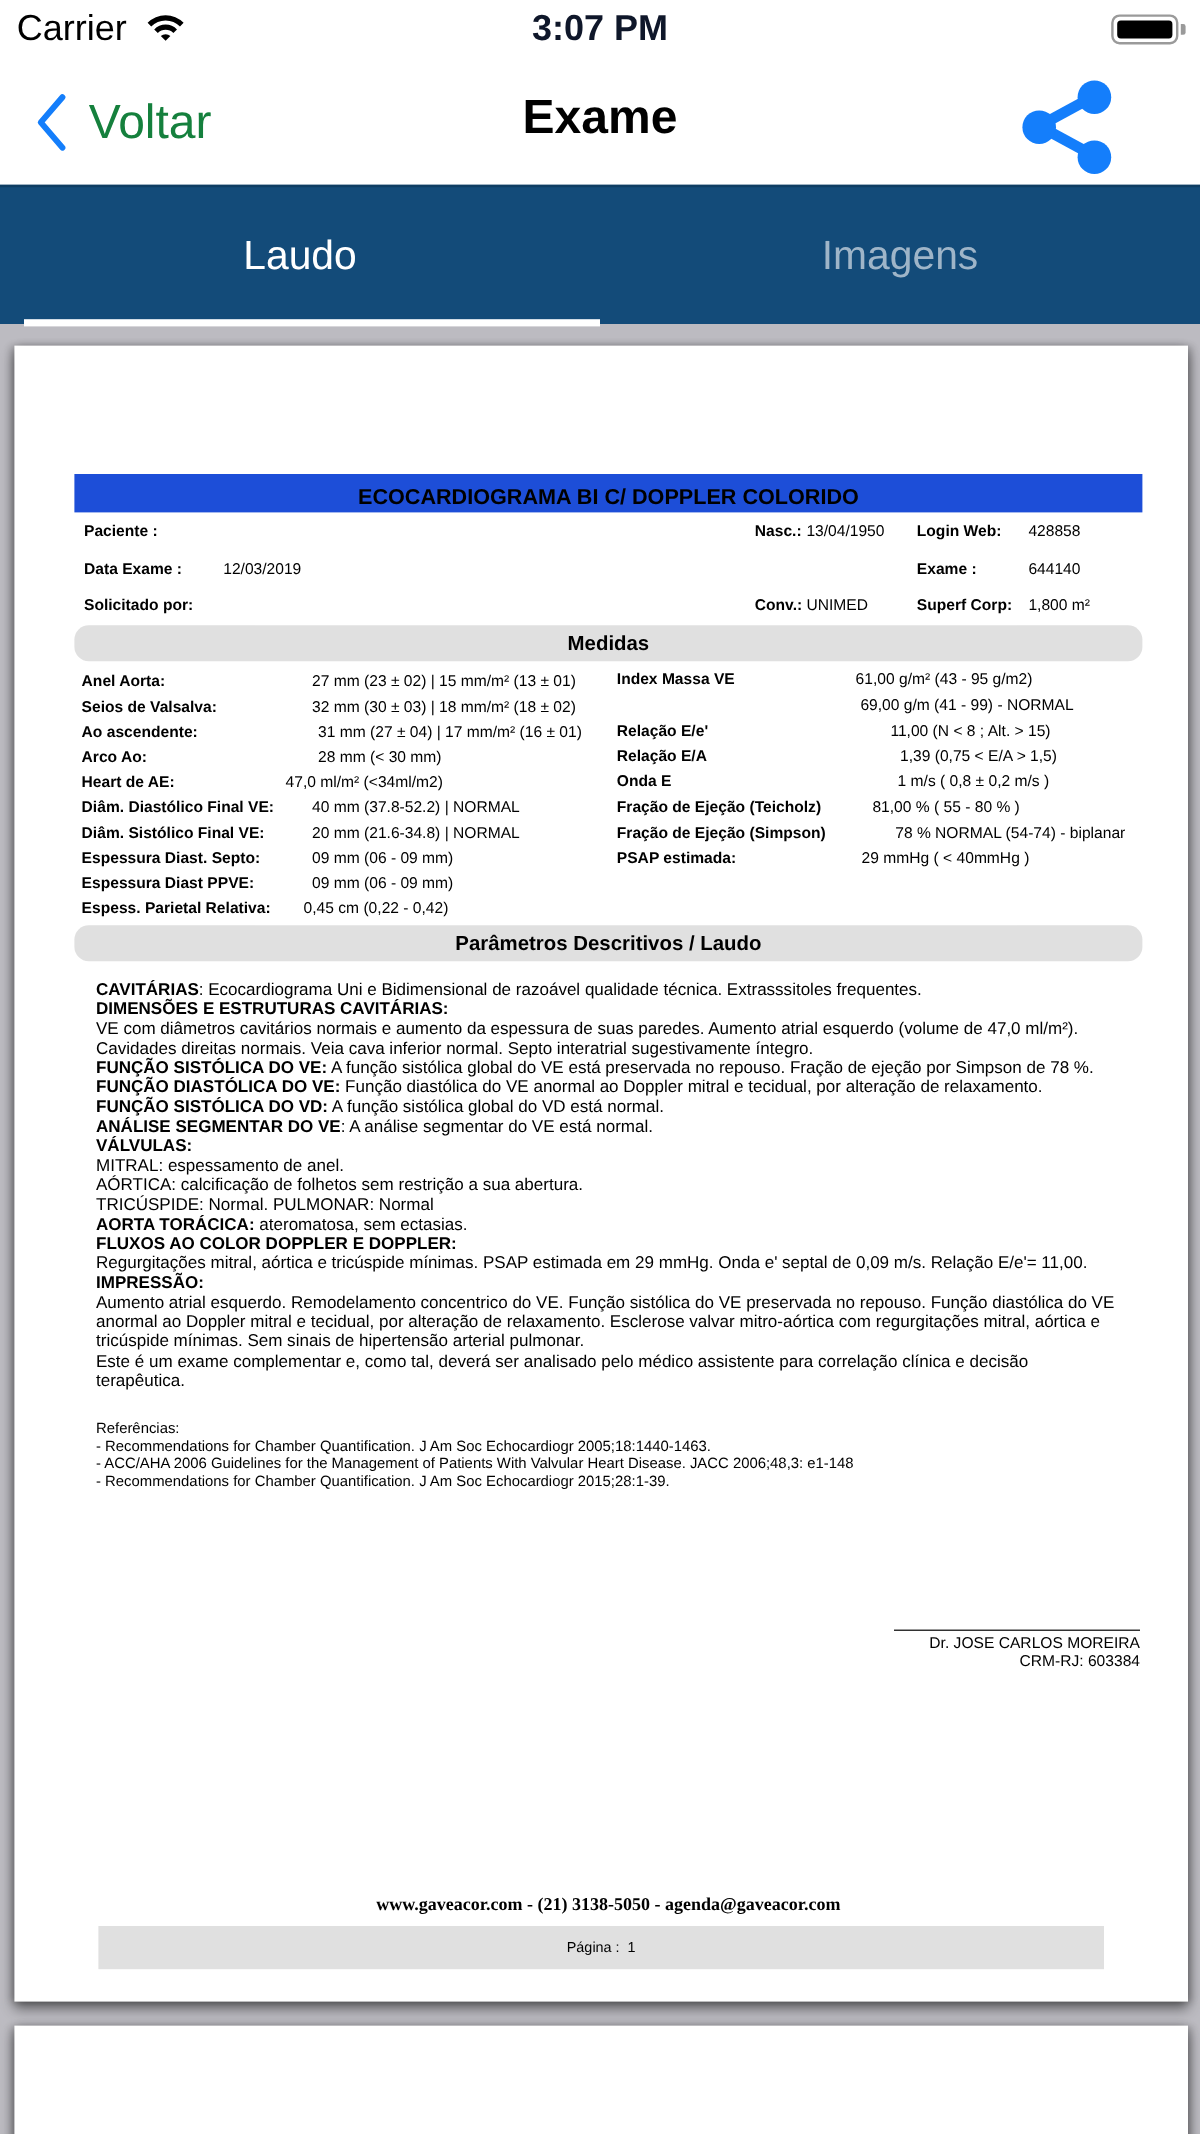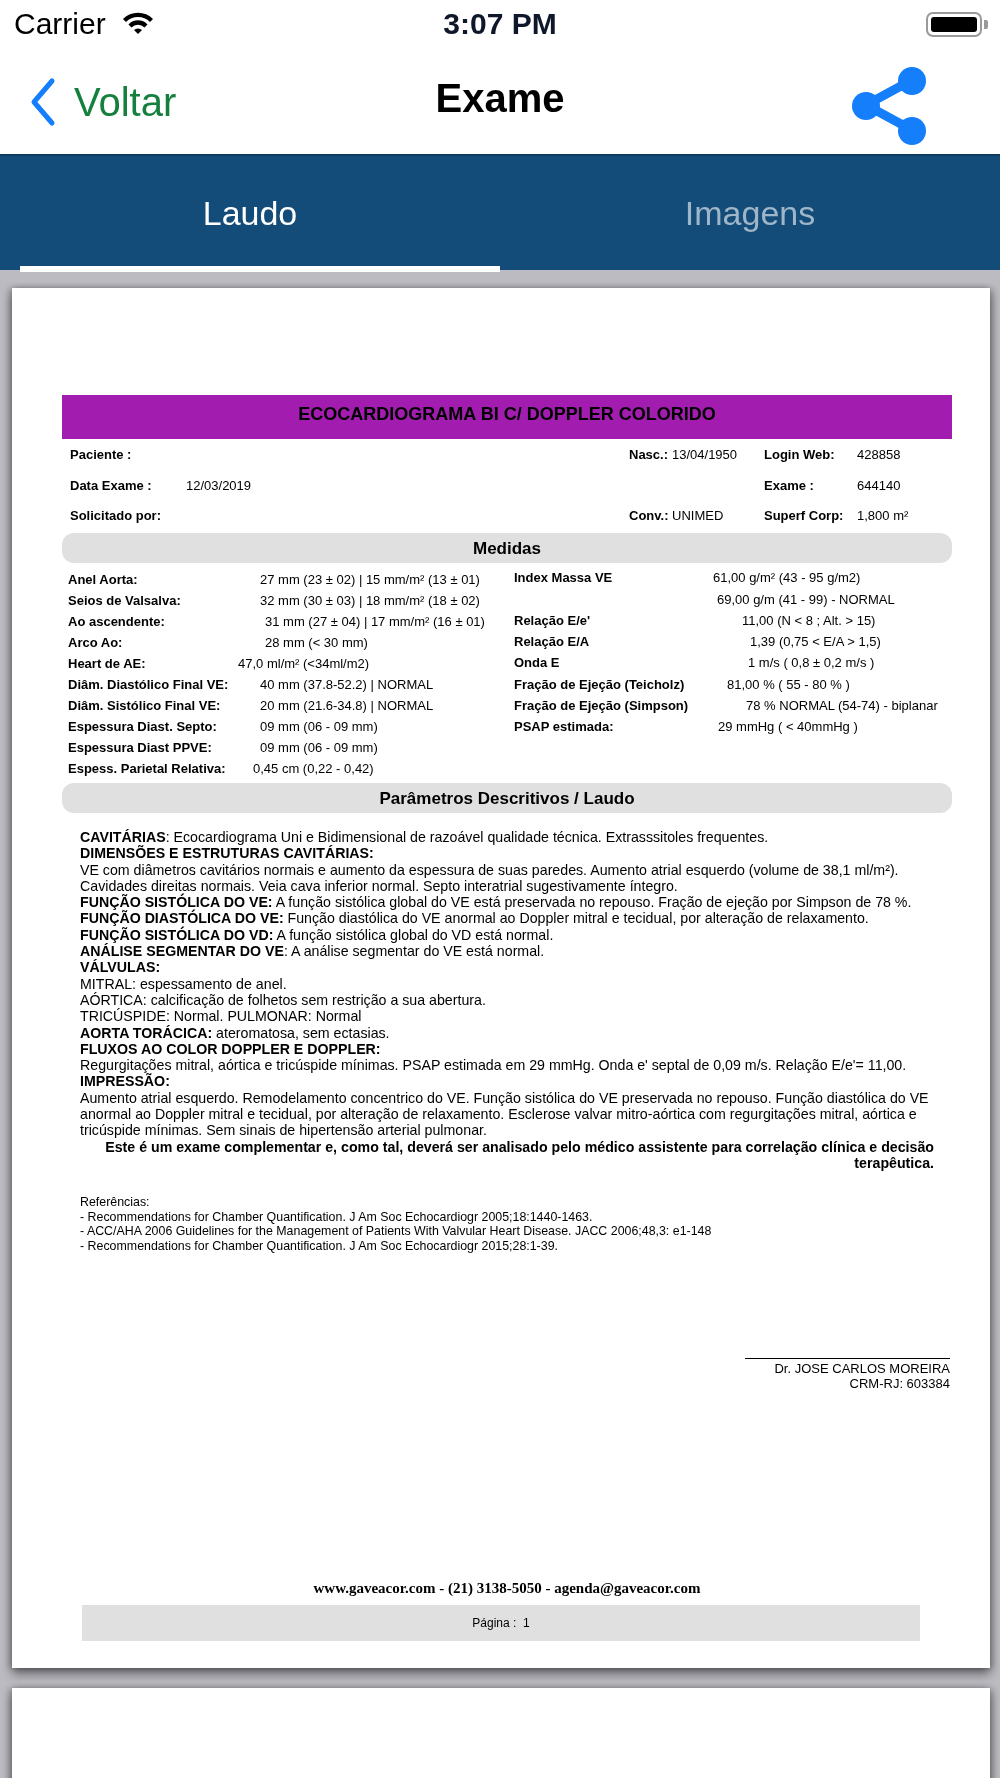--- a/index.html
+++ b/index.html
@@ -24,36 +24,36 @@
   .tab { position: absolute; top: 0; height: 114px; width: 500px; display: flex; align-items: center; justify-content: center; font-size: 34px; cursor: pointer; }
   .tab-laudo { left: 0; color: #ffffff; }
   .tab-imagens { left: 500px; color: #9fb5c8; }
   .tab-indicator { position: absolute; left: 20px; top: 110px; width: 480px; height: 6px; background: #ffffff; }
 
   .page { position: absolute; left: 12px; width: 978px; background: #fff; box-shadow: 0 6px 10px rgba(0,0,0,0.45), -3px 0 6px rgba(0,0,0,0.2), 3px 0 6px rgba(0,0,0,0.2); }
   .page-1 { top: 288px; height: 1380px; }
   .page-2 { top: 1688px; height: 120px; }
 
   .doc { position: absolute; left: 50px; top: 107px; width: 890px; color: #000; }
-  .doc-title-bar { height: 44px; background: #a21caf; text-align: center; font-weight: 700; font-size: 18px; line-height: 38px; }
+  .doc-title-bar { height: 32px; background: #1d4ed8; text-align: center; font-weight: 700; font-size: 18px; line-height: 38px; }
   .info-grid { position: relative; height: 94px; font-size: 13px; }
   .info-row { position: absolute; left: 0; width: 890px; height: 20px; }
   .info-row span { position: absolute; }
   .lbl { font-weight: 700; }
   .section-bar { height: 30px; background: #e0e0e0; text-align: center; font-weight: 700; font-size: 17px; line-height: 32px; border-radius: 12px; }
 
   .measures { position: relative; height: 220px; font-size: 13px; }
   .m-row { position: absolute; height: 20px; }
   .m-row span { position: absolute; white-space: nowrap; }
   .m-lbl { font-weight: 700; }
 
   .laudo-text { padding: 16px 18px 0 18px; font-size: 14.2px; line-height: 16.3px; }
   .laudo-text p { margin: 0; }
   .laudo-text b { font-weight: 700; }
-  .disclaimer { margin-top: 16px; font-weight: 700; text-align: right; }
+  .disclaimer { margin-top: 16px; font-weight: 400; }
   .refs { font-size: 12.4px; line-height: 14.5px; margin-top: 24px; }
 
   .signature { position: absolute; right: 2px; top: 963px; text-align: right; font-size: 13px; line-height: 15px; }
   .sig-line { width: 205px; border-top: 1px solid #000; margin-left: auto; margin-bottom: 2px; }
 
   .footer-contacts { position: absolute; left: 0; width: 890px; top: 1185px; text-align: center; font-family: "Liberation Serif", serif; font-weight: 700; font-size: 15px; }
   .page-number-bar { position: absolute; left: 20px; width: 838px; top: 1210px; height: 36px; background: #e0e0e0; text-align: center; font-size: 12px; line-height: 36px; }
 </style>
 </head>
 <body>
@@ -200,21 +200,21 @@
           <span class="m-lbl" style="left:452px">PSAP estimada:</span>
           <span style="left:656px">29 mmHg ( &lt; 40mmHg )</span>
         </div>
     </div>
 
     <div class="section-bar">Parâmetros Descritivos / Laudo</div>
 
     <div class="laudo-text">
       <p><b>CAVITÁRIAS</b><span>: Ecocardiograma Uni e Bidimensional de razoável qualidade técnica. Extrasssitoles frequentes.</span></p>
       <p><b>DIMENSÕES E ESTRUTURAS CAVITÁRIAS:</b><span></span></p>
-      <p><b></b><span>VE com diâmetros cavitários normais e aumento da espessura de suas paredes. Aumento atrial esquerdo (volume de 38,1 ml/m²). Cavidades direitas normais. Veia cava inferior normal.  Septo interatrial sugestivamente íntegro.</span></p>
+      <p><b></b><span>VE com diâmetros cavitários normais e aumento da espessura de suas paredes. Aumento atrial esquerdo (volume de 47,0 ml/m²). Cavidades direitas normais. Veia cava inferior normal.  Septo interatrial sugestivamente íntegro.</span></p>
       <p><b>FUNÇÃO SISTÓLICA DO VE:</b><span> A função sistólica global do VE está preservada no repouso. Fração de ejeção por Simpson de 78 %.</span></p>
       <p><b>FUNÇÃO DIASTÓLICA DO VE:</b><span>  Função diastólica do VE anormal ao Doppler mitral e tecidual, por alteração de relaxamento.</span></p>
       <p><b>FUNÇÃO SISTÓLICA DO VD:</b><span> A função sistólica global do VD está normal.</span></p>
       <p><b>ANÁLISE SEGMENTAR DO VE</b><span>: A análise segmentar do VE está normal.</span></p>
       <p><b>VÁLVULAS:</b><span></span></p>
       <p><b></b><span>MITRAL: espessamento de anel.</span></p>
       <p><b></b><span>AÓRTICA: calcificação de folhetos sem restrição a sua abertura.</span></p>
       <p><b></b><span>TRICÚSPIDE: Normal.  PULMONAR: Normal</span></p>
       <p><b>AORTA TORÁCICA:</b><span>  ateromatosa, sem ectasias.</span></p>
       <p><b>FLUXOS AO COLOR DOPPLER E DOPPLER:</b><span></span></p>

